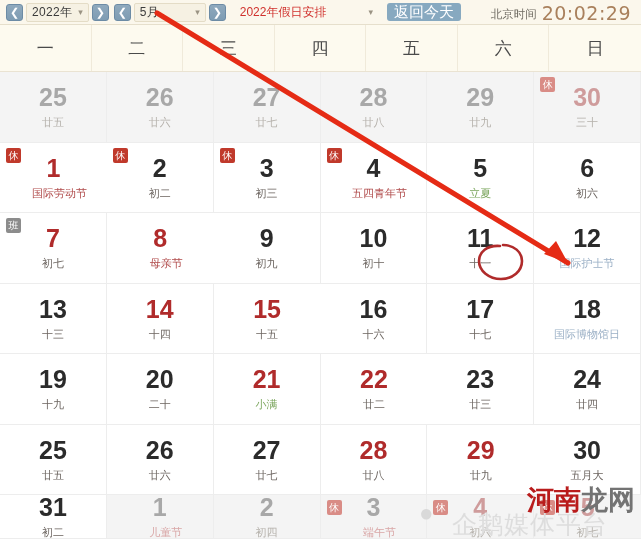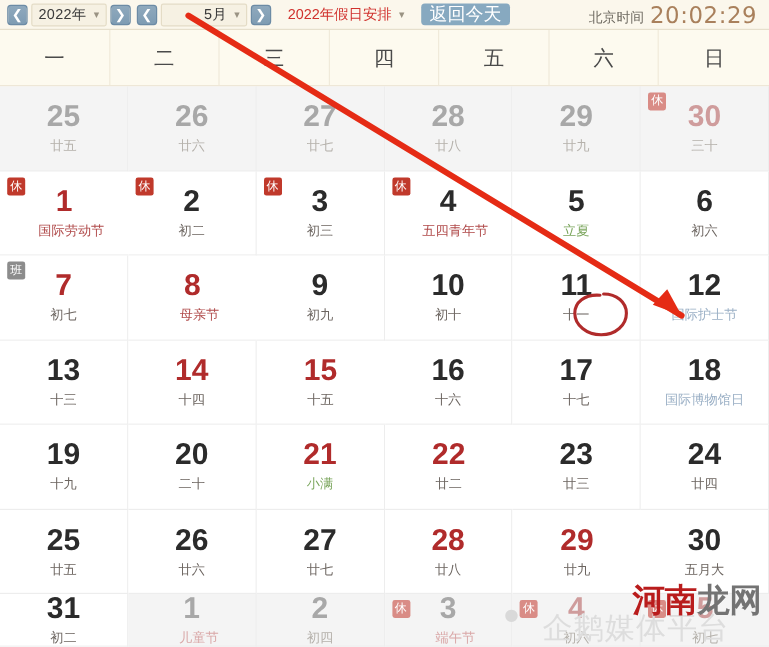--- a/index.html
+++ b/index.html
@@ -27,21 +27,21 @@
     background:linear-gradient(#8fa9bd,#7e9cb3);
     border:1px solid #6c8ba5;
     color:#ffffff;
     font-size:11px;line-height:15px;text-align:center;
     font-family:"DejaVu Sans",sans-serif;
     flex:0 0 auto;
     box-sizing:border-box;
     cursor:pointer;
   }
   .selwrap{
-    display:flex;align-items:center;justify-content:flex-end;
+    display:flex;align-items:center;justify-content:space-between;
     height:19px;
     background:#f6f1e3;
     border:1px solid #e4dcc6;
     border-radius:2px;
     margin:0 3px;
     padding:0 5px;
     box-sizing:border-box;
     cursor:pointer;
   }
   .selwrap.year{min-width:60px;}
@@ -51,20 +51,21 @@
     letter-spacing:.3px;
   }
   .caret{
     margin-left:6px;
     color:#9a9383;font-size:9px;line-height:1;
   }
   .holiday-sel{
     display:flex;align-items:center;
     margin-left:14px;
     cursor:pointer;
+    gap:36px;
   }
   .holiday-sel .lbl{font-size:12px;color:#d0312d;}
   .todaybtn{
     margin-left:14px;
     height:18px;
     padding:0 7px;
     display:flex;align-items:center;
     background:#87a9c0;
     border-radius:3px;
     color:#ffffff;font-size:15px;

